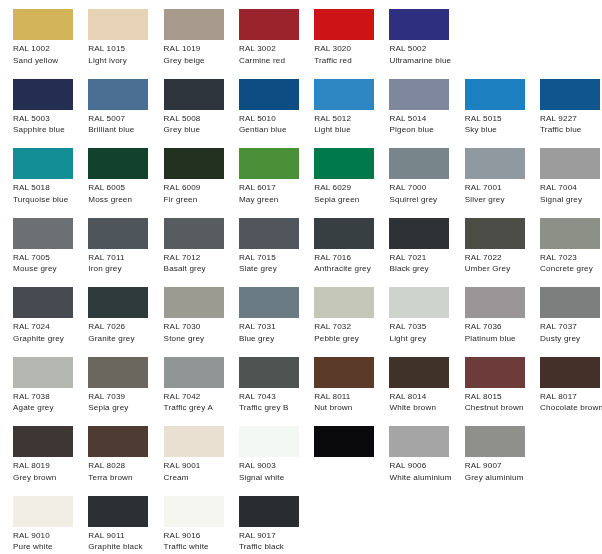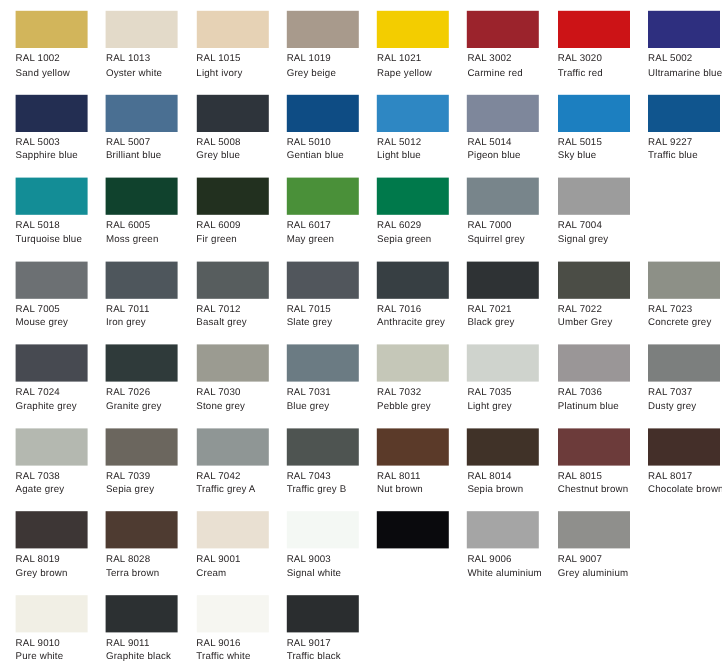--- a/index.html
+++ b/index.html
@@ -76,56 +76,38 @@
         <div class="swatch-wrap">
           <div class="swatch" title="Sand yellow" style="background: rgb(210, 181, 91);"></div>
         </div>
         <div class="labels">
           <span class="ral-code">RAL 1002</span>
           <span class="ral-name">Sand yellow</span>
         </div>
       </div>
       <div class="ral-cell">
         <div class="swatch-wrap">
-          <div class="swatch" title="Oyster white" style="background: rgb(227, 218, 201);"></div>
-        </div>
-        <div class="labels">
-          <span class="ral-code">RAL 1013</span>
-          <span class="ral-name">Oyster white</span>
-        </div>
-      </div>
-      <div class="ral-cell">
-        <div class="swatch-wrap">
           <div class="swatch" title="Light ivory" style="background: rgb(230, 210, 181);"></div>
         </div>
         <div class="labels">
           <span class="ral-code">RAL 1015</span>
           <span class="ral-name">Light ivory</span>
         </div>
       </div>
       <div class="ral-cell">
         <div class="swatch-wrap">
           <div class="swatch" title="Grey beige" style="background: rgb(168, 154, 140);"></div>
         </div>
         <div class="labels">
           <span class="ral-code">RAL 1019</span>
           <span class="ral-name">Grey beige</span>
         </div>
       </div>
       <div class="ral-cell">
         <div class="swatch-wrap">
-          <div class="swatch" title="Rape yellow" style="background: rgb(243, 205, 0);"></div>
-        </div>
-        <div class="labels">
-          <span class="ral-code">RAL 1021</span>
-          <span class="ral-name">Rape yellow</span>
-        </div>
-      </div>
-      <div class="ral-cell">
-        <div class="swatch-wrap">
           <div class="swatch" title="Carmine red" style="background: rgb(155, 35, 44);"></div>
         </div>
         <div class="labels">
           <span class="ral-code">RAL 3002</span>
           <span class="ral-name">Carmine red</span>
         </div>
       </div>
       <div class="ral-cell">
         <div class="swatch-wrap">
           <div class="swatch" title="Traffic red" style="background: rgb(204, 19, 22);"></div>
@@ -269,20 +251,29 @@
         <div class="swatch-wrap">
           <div class="swatch" title="Squirrel grey" style="background: rgb(120, 133, 139);"></div>
         </div>
         <div class="labels">
           <span class="ral-code">RAL 7000</span>
           <span class="ral-name">Squirrel grey</span>
         </div>
       </div>
       <div class="ral-cell">
         <div class="swatch-wrap">
+          <div class="swatch" title="Silver grey" style="background: rgb(143, 153, 159);"></div>
+        </div>
+        <div class="labels">
+          <span class="ral-code">RAL 7001</span>
+          <span class="ral-name">Silver grey</span>
+        </div>
+      </div>
+      <div class="ral-cell">
+        <div class="swatch-wrap">
           <div class="swatch" title="Signal grey" style="background: rgb(156, 156, 156);"></div>
         </div>
         <div class="labels">
           <span class="ral-code">RAL 7004</span>
           <span class="ral-name">Signal grey</span>
         </div>
       </div>
     </div>
     <div class="ral-row">
       <div class="ral-cell">
@@ -477,21 +468,21 @@
           <span class="ral-code">RAL 8011</span>
           <span class="ral-name">Nut brown</span>
         </div>
       </div>
       <div class="ral-cell">
         <div class="swatch-wrap">
           <div class="swatch" title="Sepia brown" style="background: rgb(64, 50, 40);"></div>
         </div>
         <div class="labels">
           <span class="ral-code">RAL 8014</span>
-          <span class="ral-name">Sepia brown</span>
+          <span class="ral-name">White brown</span>
         </div>
       </div>
       <div class="ral-cell">
         <div class="swatch-wrap">
           <div class="swatch" title="Chestnut brown" style="background: rgb(108, 59, 58);"></div>
         </div>
         <div class="labels">
           <span class="ral-code">RAL 8015</span>
           <span class="ral-name">Chestnut brown</span>
         </div>

